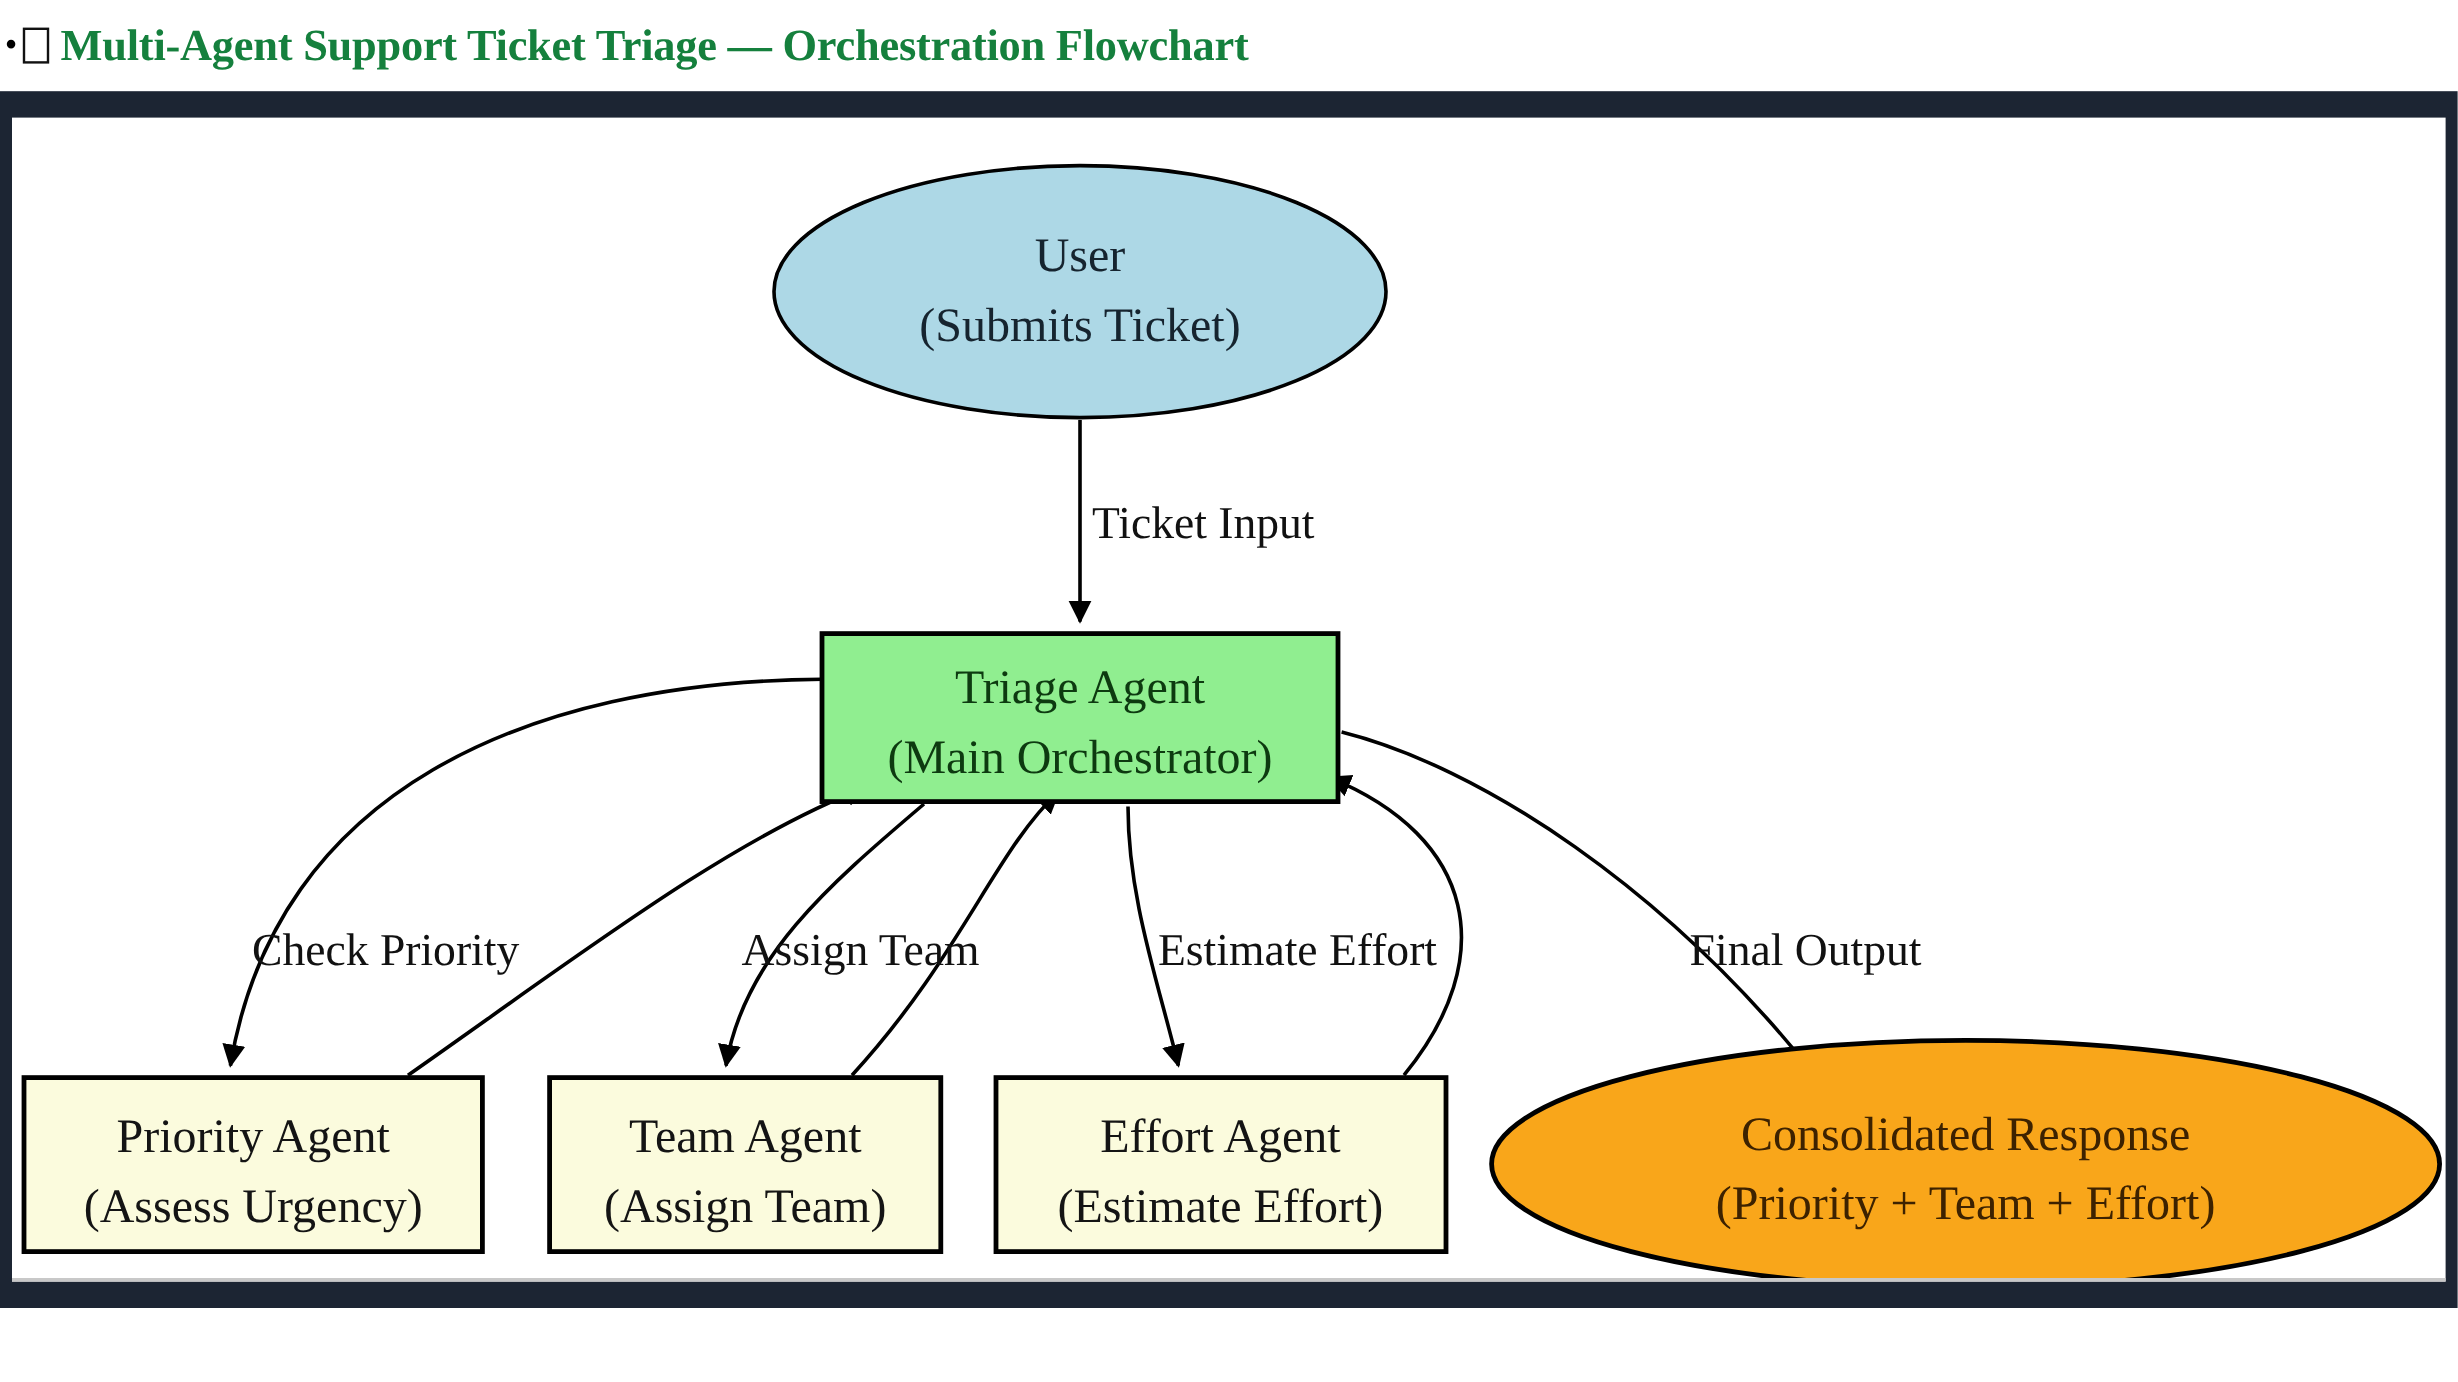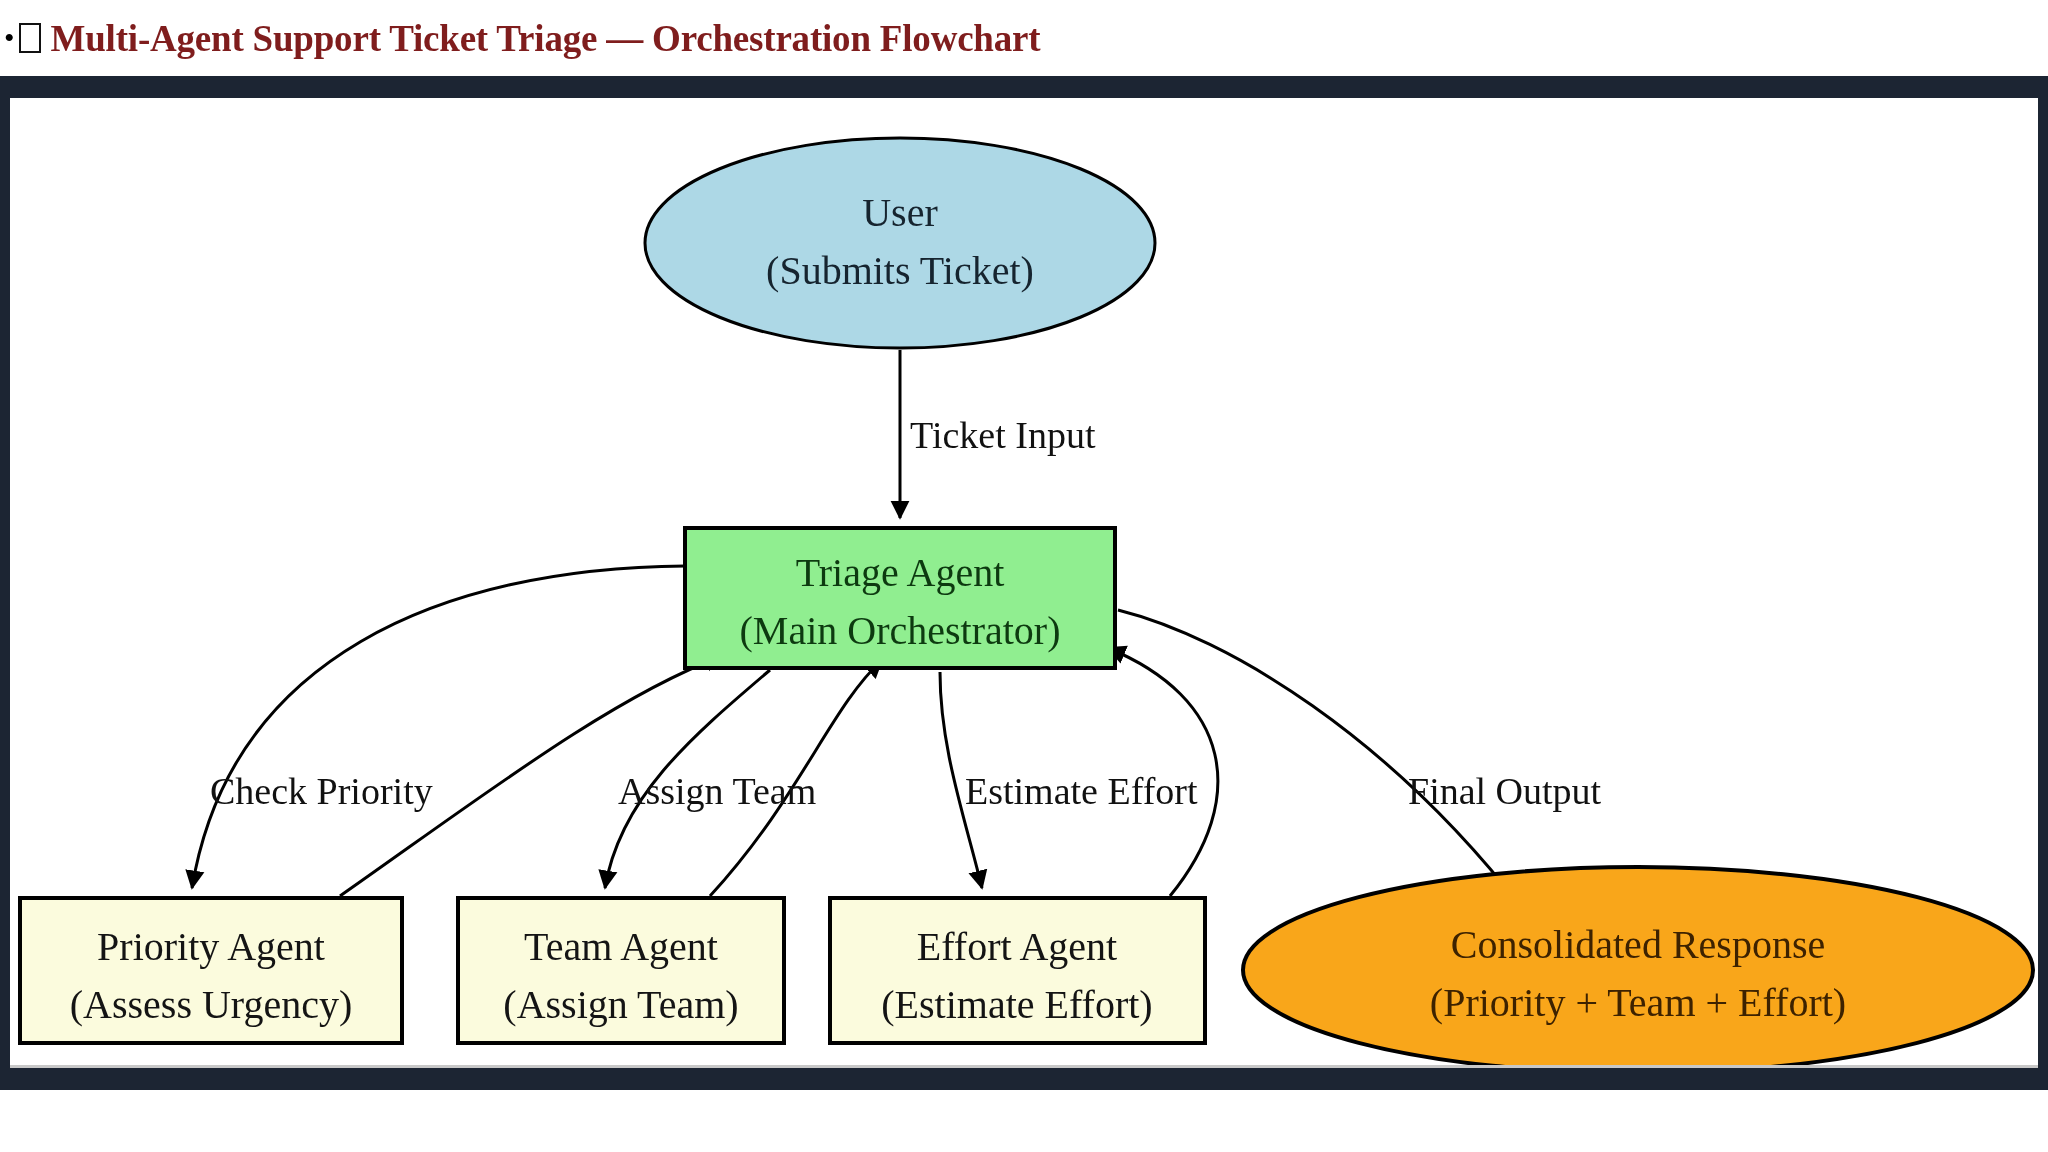--- a/index.html
+++ b/index.html
@@ -45,21 +45,21 @@
     border: 2px solid #111111;
     box-sizing: border-box;
     margin-right: 10px;
     background: #ffffff;
   }
   .title-text {
     font-family: "Liberation Serif", "DejaVu Serif", serif;
     font-weight: bold;
     font-size: 37px;
     letter-spacing: -0.2px;
-    color: #7f1d1d;
+    color: #15803d;
     white-space: nowrap;
   }
   
   .frame {
     position: absolute;
     left: 0;
     top: 76px;
     width: 2048px;
     height: 1014px;
     background: #1c2533;

